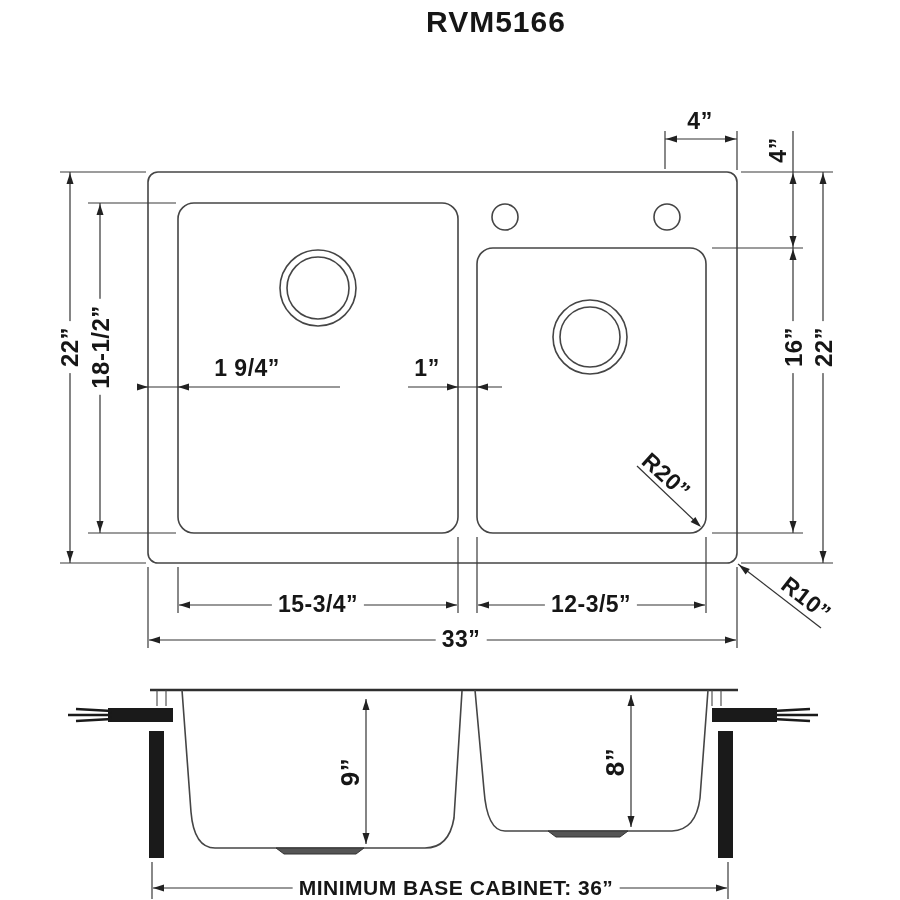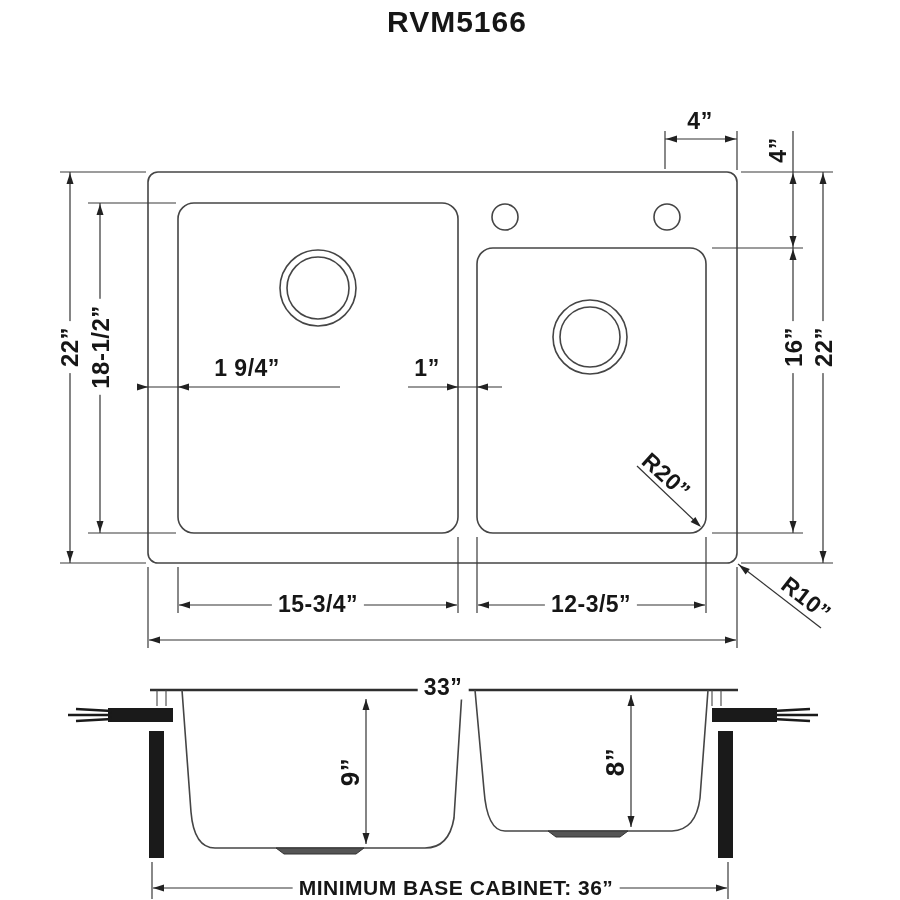--- a/index.html
+++ b/index.html
@@ -10,21 +10,21 @@
   #linework{position:absolute;left:0;top:0;}
   .lbl{
     position:absolute;transform:translate(-50%,-50%);
     font-weight:bold;color:#161616;white-space:nowrap;line-height:1;
     letter-spacing:0.5px;
   }
   .lbl.bg{background:#ffffff;padding:1px 6px;}
   .rot90{transform:translate(-50%,-50%) rotate(-90deg);}
   .rot42{transform:translate(-50%,-50%) rotate(42deg);}
   .rot38{transform:translate(-50%,-50%) rotate(38deg);}
-  .fs30{font-size:30px;letter-spacing:1px;}
+  .fs30{font-size:30px;letter-spacing:1px;margin-left:39px;}
   .fs26{font-size:26px;}
   .fs24{font-size:24px;}
   .fs23{font-size:23px;}
   .fs21{font-size:21px;}
 </style>
 </head>
 <body>
 
 <div id="canvas">
 
@@ -156,20 +156,20 @@
   <div class="lbl fs23" style="left:427px;top:368px;">1”</div>
 
   <div class="lbl fs24 rot90 bg" style="left:794px;top:347px;">16”</div>
   <div class="lbl fs24 rot90 bg" style="left:824px;top:347px;">22”</div>
 
   <div class="lbl fs23 rot42" style="left:666px;top:476px;">R20”</div>
   <div class="lbl fs23 rot38" style="left:806px;top:599px;">R10”</div>
 
   <div class="lbl fs23 bg" style="left:318px;top:604px;">15-3/4”</div>
   <div class="lbl fs23 bg" style="left:591px;top:604px;">12-3/5”</div>
-  <div class="lbl fs23 bg" style="left:443px;top:639px;margin-top:48px;">33”</div>
+  <div class="lbl fs23 bg" style="left:461px;top:639px;">33”</div>
 
   <div class="lbl fs26 rot90" style="left:350px;top:772px;">9”</div>
   <div class="lbl fs26 rot90" style="left:615px;top:762px;">8”</div>
 
   <div class="lbl fs21 bg" style="left:456px;top:887px;">MINIMUM BASE CABINET: 36”</div>
 
 </div>
 
 </body></html>

